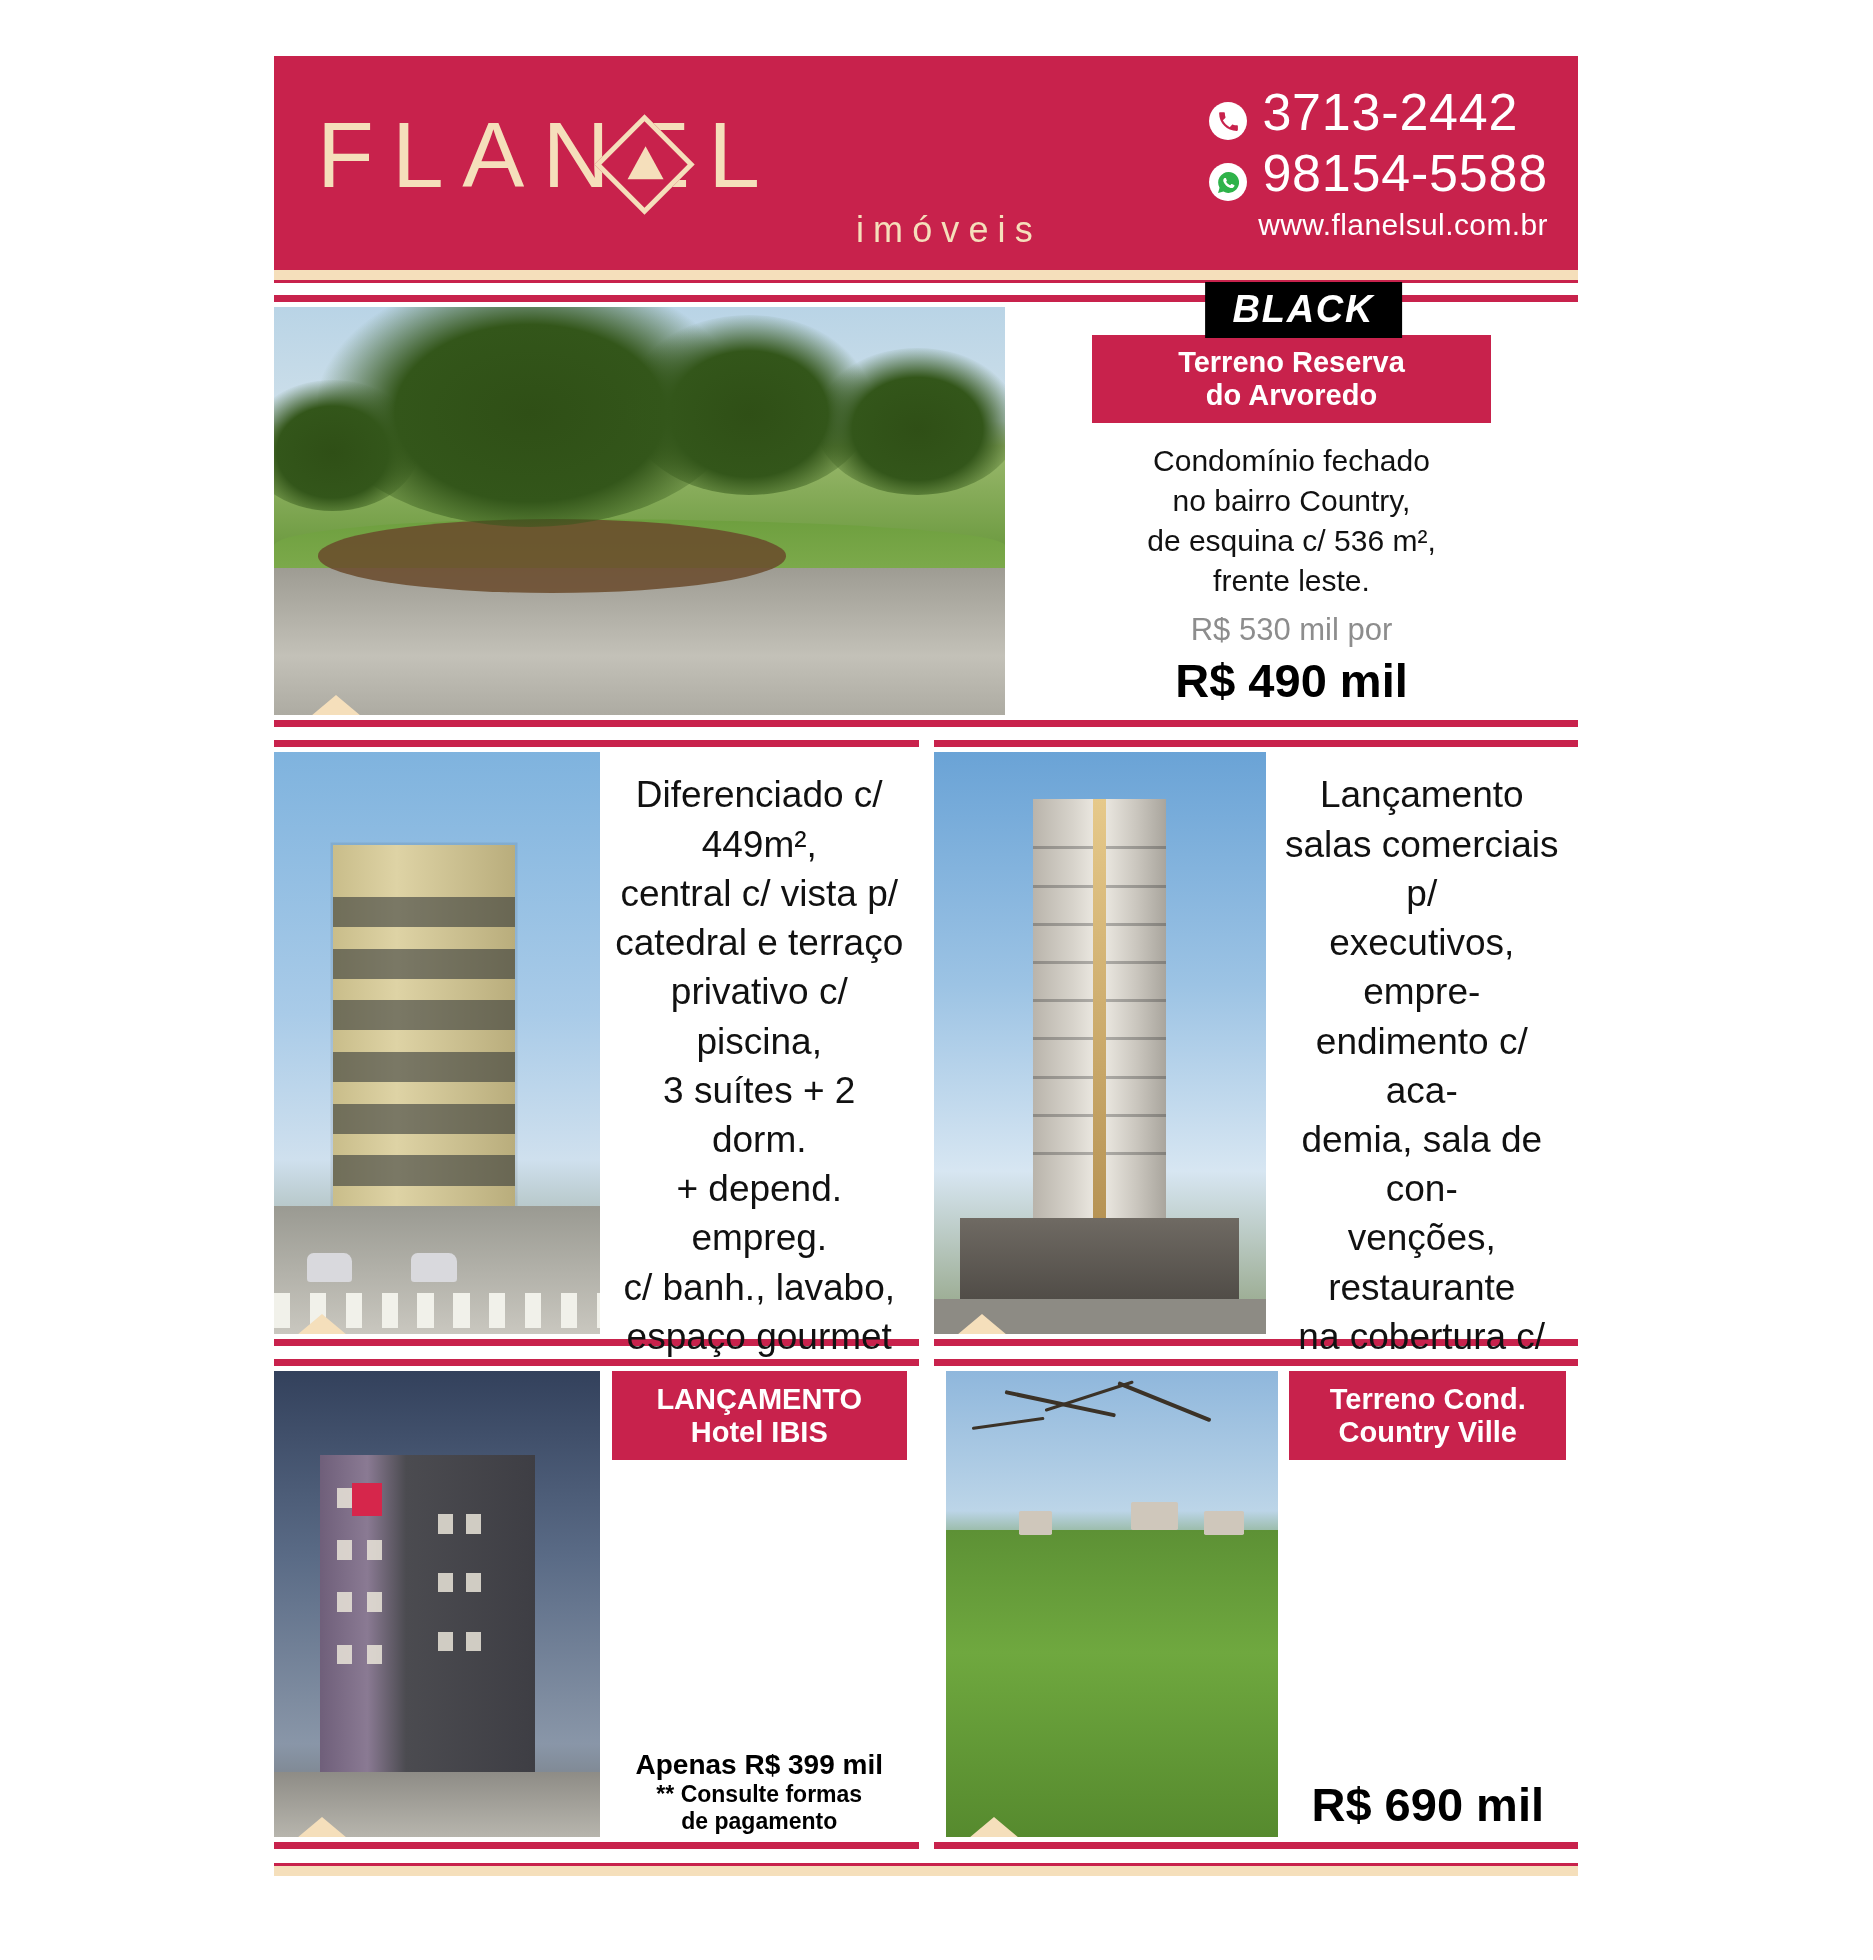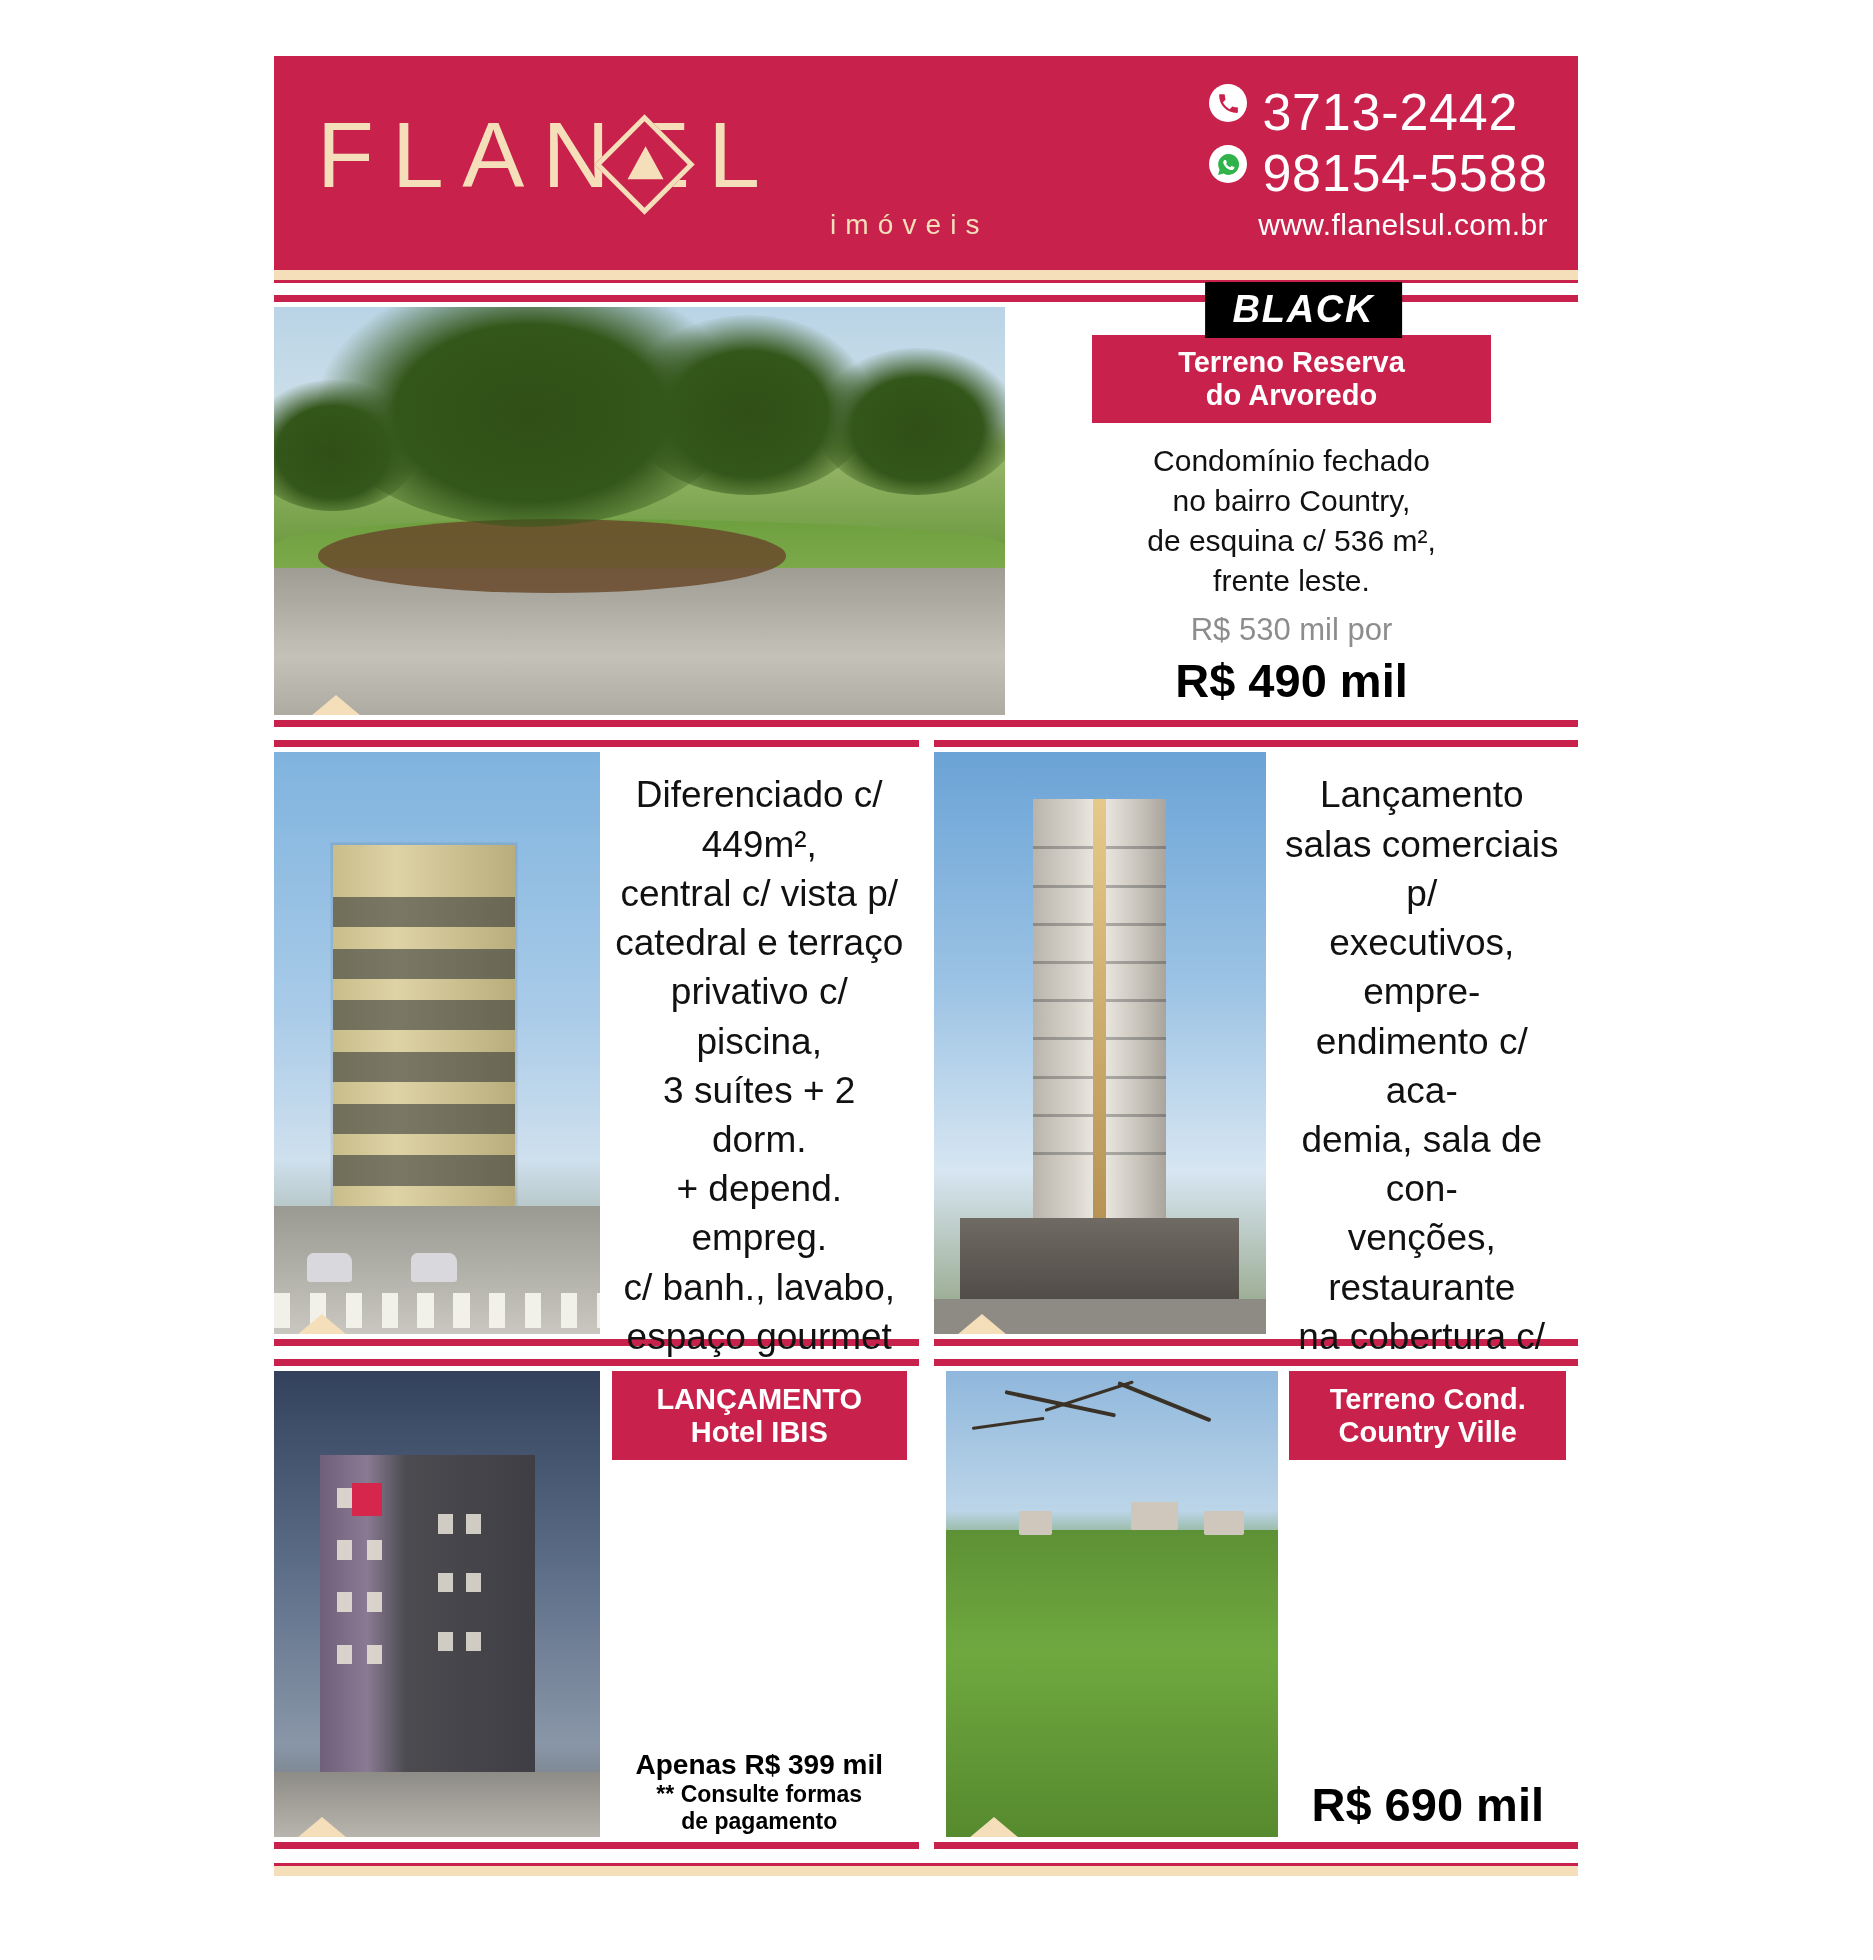--- a/index.html
+++ b/index.html
@@ -65,37 +65,37 @@
     top: 11.6px;
     width: 0;
     height: 0;
     border-left: 18.3px solid transparent;
     border-right: 18.3px solid transparent;
     border-bottom: 33px solid #f5dfbb;
     transform: rotate(-45deg);
   }
   .logo-sub {
     position: absolute;
-    left: 513px;
+    left: 539px;
     top: 125px;
-    font-size: 28px;
+    font-size: 36px;
     letter-spacing: 9.1px;
     color: #f5dfbb;
   }
 
   .contact {
     position: absolute;
     right: 30px;
     top: 28px;
     text-align: left;
     color: #ffffff;
   }
   .contact-line {
     display: flex;
-    align-items: flex-start;
+    align-items: flex-end;
     gap: 15px;
     margin-bottom: 5px;
   }
   .contact-num {
     font-size: 52px;
     font-weight: 400;
     letter-spacing: 0.8px;
     line-height: 1.08;
   }
   .contact-site {

